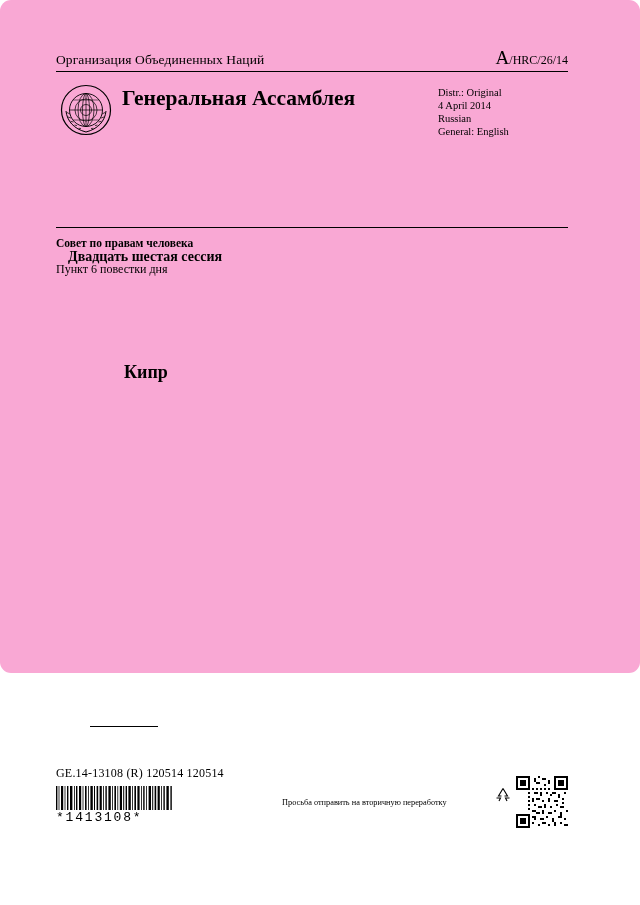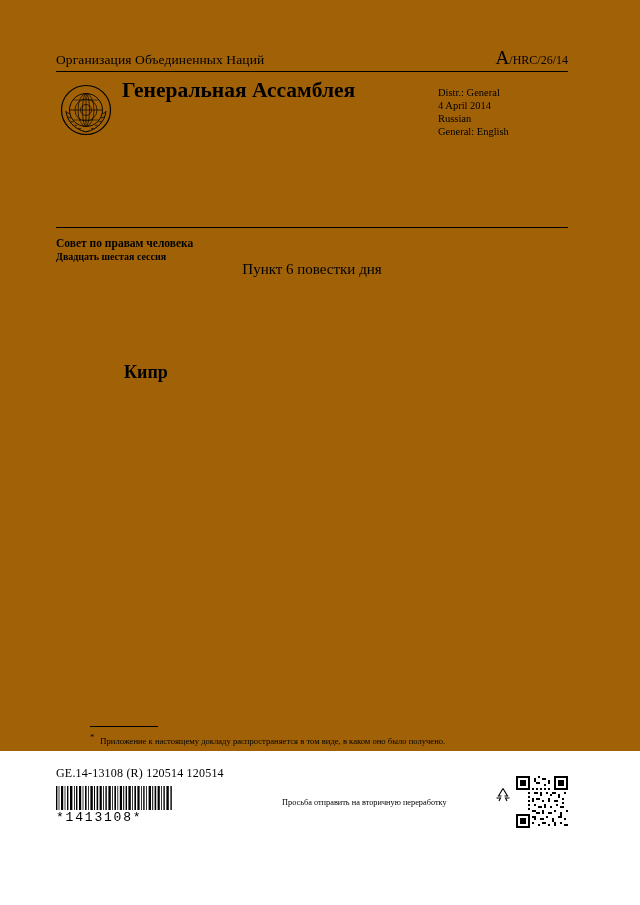--- a/index.html
+++ b/index.html
@@ -13,22 +13,23 @@
     font-family: "Liberation Serif", serif;
     color: #000;
     position: relative;
     overflow: hidden;
   }
 
   .page {
     position: absolute;
     left: 0; top: 0;
     width: 640px;
-    height: 751px;
-    background: #a16207;
+    height: 673px;
+    background: #f9a8d4;
+    border-radius: 11px;
   }
 
   
   .masthead {
     position: absolute;
     left: 56px;
     top: 48px;
     width: 512px;
   }
   .masthead-top {
@@ -73,21 +74,21 @@
     height: 52px;
     margin-left: 4px;
     margin-top: 6px;
     flex: 0 0 auto;
   }
   .assembly-title {
     font-size: 21.5px;
     font-weight: bold;
     font-family: "Liberation Serif", serif;
     margin-left: 10px;
-    margin-top: 0;
+    margin-top: 8px;
     white-space: nowrap;
   }
   .distr {
     margin-left: auto;
     font-family: "Liberation Serif", serif;
     font-size: 10.5px;
     line-height: 13px;
     margin-top: 8px;
     width: 130px;
   }
@@ -106,28 +107,28 @@
     left: 56px;
     top: 236px;
     width: 512px;
   }
   .council-line-1 {
     font-size: 11.5px;
     font-weight: bold;
     line-height: 14px;
   }
   .council-line-2 {
-    font-size: 10px;
+    font-size: 14px;
     font-weight: bold;
     line-height: 13px;
+    margin-left: 12px;
   }
   .council-line-3 {
-    font-size: 15px;
+    font-size: 12px;
     line-height: 13px;
-    text-align: center;
   }
   .council-line-4 {
     font-size: 9.5px;
     font-weight: bold;
     line-height: 13px;
   }
 
   
   .doc-title {
     position: absolute;
@@ -255,41 +256,38 @@
           <path d="M42 30 l3 -1.5"></path>
             <path d="M41 34 l3 -1"></path>
             <path d="M38.5 38 l3 -0.7"></path>
           <path d="M35 41.5 l2.6 -0.4"></path>
             <path d="M31 44.5 l2.4 -0.2"></path>
         </g>
       </svg>
     </div>
     <div class="assembly-title">Генеральная Ассамблея</div>
     <div class="distr">
-      <div>Distr.: General</div>
+      <div>Distr.: Original</div>
       <div>4 April 2014</div>
       <div>Russian</div>
       <div>General: English</div>
     </div>
   </div>
 
   <div class="mid-rule"></div>
 
   <div class="council">
     <div class="council-line-1">Совет по правам человека</div>
     <div class="council-line-2">Двадцать шестая сессия</div>
     <div class="council-line-3">Пункт 6 повестки дня</div>
   </div>
 
   <div class="doc-subject">Кипр</div>
 
   <div class="footnote-rule"></div>
-  <div class="footnote">
-    <span class="star">*</span><span class="footnote-text">Приложение к настоящему докладу распространяется в том виде, в каком оно было получено.</span>
-  </div>
 
   <div class="ge-line">GE.14-13108  (R)  120514  120514</div>
 
   <div class="barcode">
     <svg viewBox="0 0 118 24" width="118" height="24" aria-hidden="true">
       <g fill="#000">
         <rect x="0" y="0" width="1.4" height="24"></rect>
           <rect x="2.6" y="0" width="0.8" height="24"></rect>
         <rect x="5" y="0" width="2.2" height="24"></rect>
           <rect x="8.6" y="0" width="0.8" height="24"></rect>

